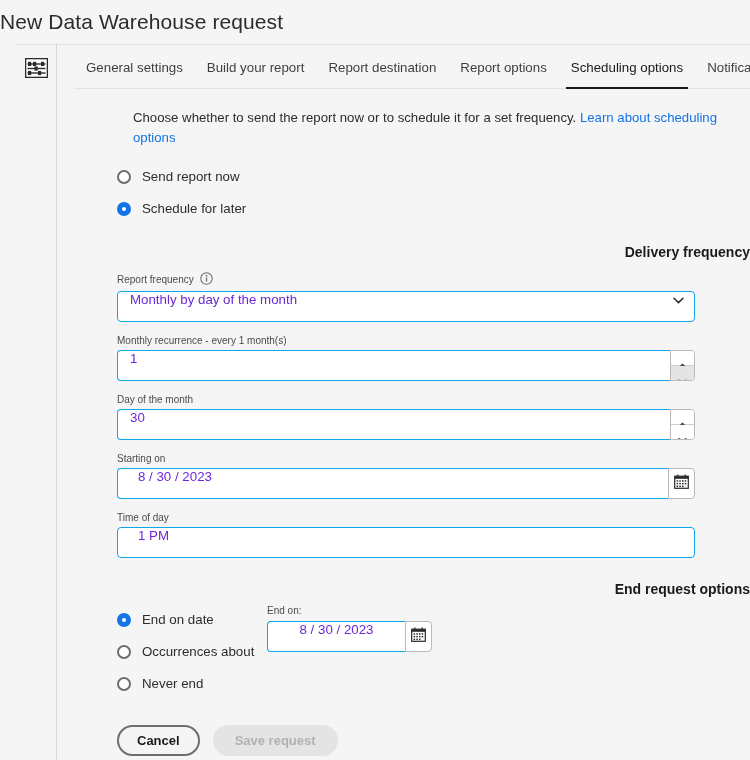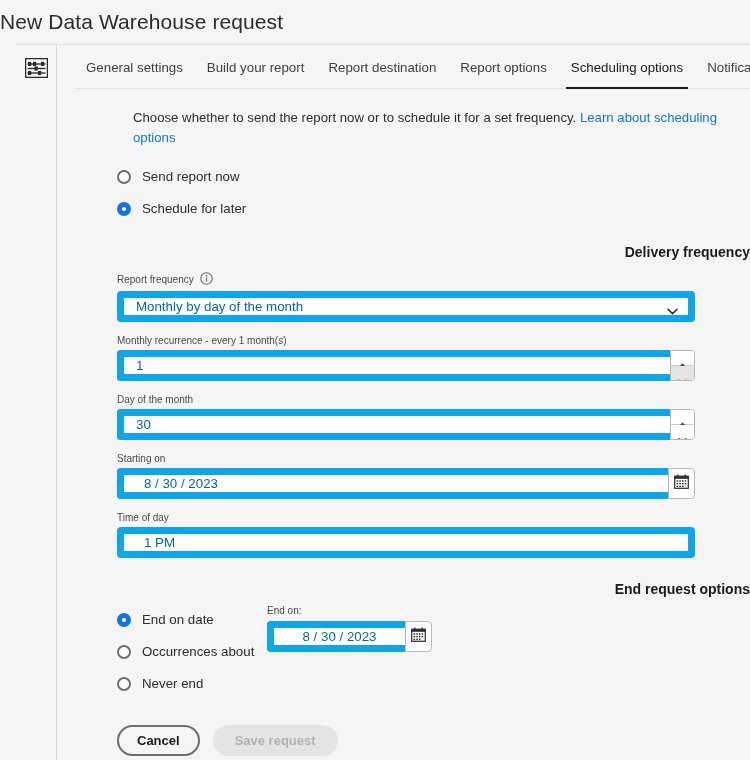--- a/index.html
+++ b/index.html
@@ -159,27 +159,27 @@
     align-items: center;
     gap: 6px;
   }
 
   
   .ctrl { width: 578px; position: relative; margin-bottom: 13px; }
 
   .textbox {
     height: 31px;
     background: #fff;
-    border: 7px solid #0ea5e9;
+    border: 1px solid #0ea5e9;
     border-radius: 4px;
     display: flex;
-    align-items: center;
+    align-items: flex-start;
     padding: 0 12px;
     font-size: 13.3px;
-    color: #0369a1;
+    color: #6d28d9;
   }
   .select-box { justify-content: space-between; padding-right: 10px; }
   .chev {
     width: 11px; height: 7px;
     flex: 0 0 11px;
   }
 
   
   .stepper-wrap { display: flex; width: 578px; }
   .stepper-wrap .textbox {

